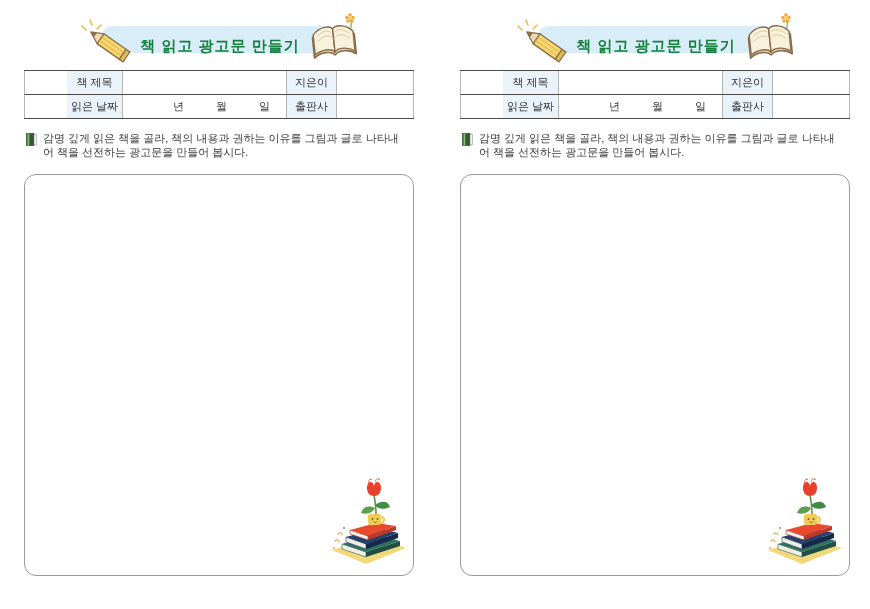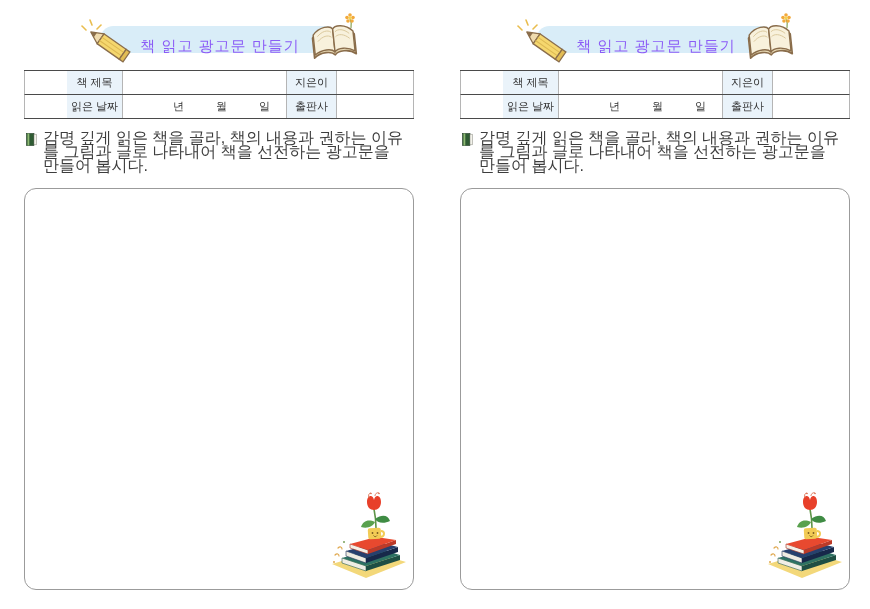--- a/index.html
+++ b/index.html
@@ -10,21 +10,21 @@
   .sheet{display:flex;gap:46px;padding-left:24px;width:846px;}
   .page{width:390px;position:relative;}
 
   
   .header{position:relative;height:66px;}
   .banner{
     position:absolute;left:76px;top:26px;width:240px;height:27px;
     background:var(--banner-bg,#d9edf8);border-radius:14px;
     display:flex;align-items:center;justify-content:center;z-index:1;
   }
-  .banner-title{font-size:15px;font-weight:normal;color:#8b5cf6;letter-spacing:1px;margin-top:13px;}
+  .banner-title{font-size:15px;font-weight:bold;color:#15803d;letter-spacing:1px;margin-top:13px;}
   .pencil-wrap{position:absolute;left:56px;top:18px;z-index:2;}
   .book-wrap{position:absolute;left:281px;top:12px;z-index:2;}
 
   
   .info-table{
     border-top:1.5px solid var(--line-dark,#4a4a4a);
     border-bottom:1.5px solid var(--line-dark,#4a4a4a);
     margin-top:4px;
   }
   .info-row{display:grid;grid-template-columns:56px 164px 50px 1fr;height:23px;
@@ -35,21 +35,21 @@
   .label-cell{
     background:var(--label-bg,#eaf3fa);justify-content:center;color:#333;
     border-right:1px solid var(--line-light,#b5b5b5);
   }
   .value-cell{border-right:1px solid var(--line-light,#b5b5b5);padding:0 6px;}
   .value-cell.last{border-right:none;}
   .date-cell{justify-content:space-between;padding:0 16px 0 50px;color:#333;}
 
   
   .instruction{display:flex;gap:6px;margin-top:12px;padding-left:2px;}
-  .instruction .txt{font-size:16px;line-height:14px;color:#3d3d3d;width:360px;}
+  .instruction .txt{font-size:11px;line-height:14px;color:#3d3d3d;width:360px;}
   .mini-book{margin-top:1px;flex:0 0 auto;}
 
   
   .draw-box{
     margin-top:15px;height:400px;border:1px solid var(--box-border,#9b9b9b);
     border-radius:12px;position:relative;background:#fff;
   }
   .illus{position:absolute;right:5px;bottom:5px;}
 </style>
 </head>

